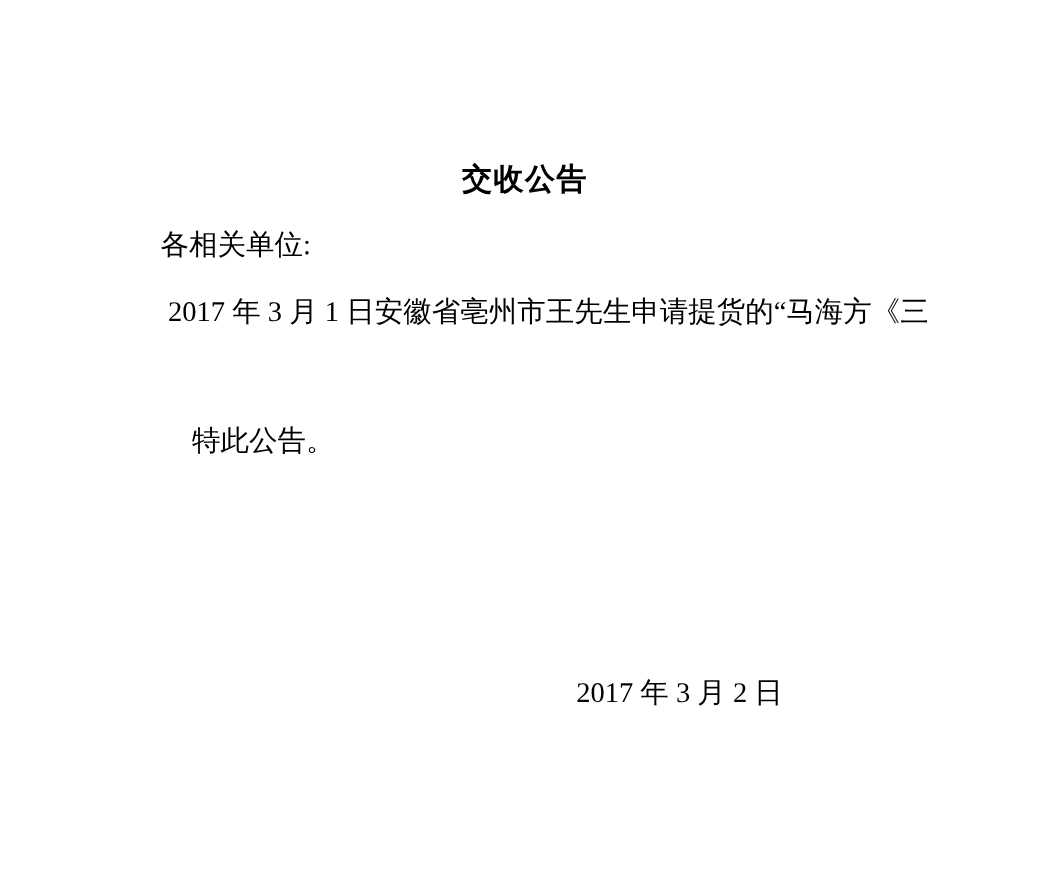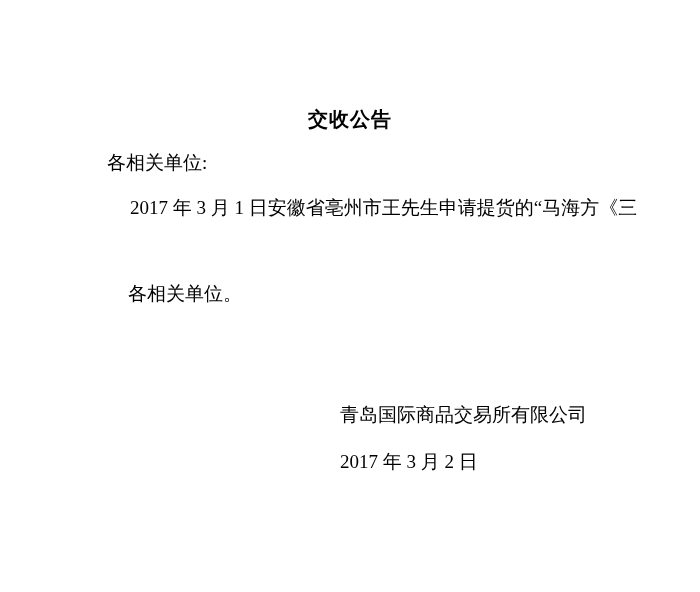--- a/index.html
+++ b/index.html
@@ -31,21 +31,21 @@
   .salutation {
     position: absolute;
     top: 150px;
     left: 95px;
     white-space: nowrap;
     margin-left: 12px;
   }
   .para-line-1 {
     position: absolute;
     top: 195px;
-    left: 130px;
+    left: 112px;
     white-space: nowrap;
   }
   .para-line-2 {
     position: absolute;
     top: 238px;
     left: 95px;
     white-space: nowrap;
   }
   .closing {
     position: absolute;
@@ -59,32 +59,32 @@
     left: 340px;
     width: 226px;
     text-align: center;
     white-space: nowrap;
   }
   .date-line {
     position: absolute;
     top: 449px;
     left: 340px;
     width: 226px;
+    text-align: center;
     white-space: nowrap;
   }
 </style>
 </head>
 <body>
 
 <div class="page">
   <div class="doc-title">交收公告</div>
 
   <div class="salutation">各相关单位:</div>
 
   <div class="para-line-1">2017 年 3 月 1 日安徽省亳州市王先生申请提货的“马海方《三</div>
 
 
-  <div class="closing">各相关单位。</div>
+  <div class="closing">特此公告。</div>
 
-  <div class="signature">青岛国际商品交易所有限公司</div>
 
   <div class="date-line">2017 年 3 月 2 日</div>
 </div>
 
 </body></html>

